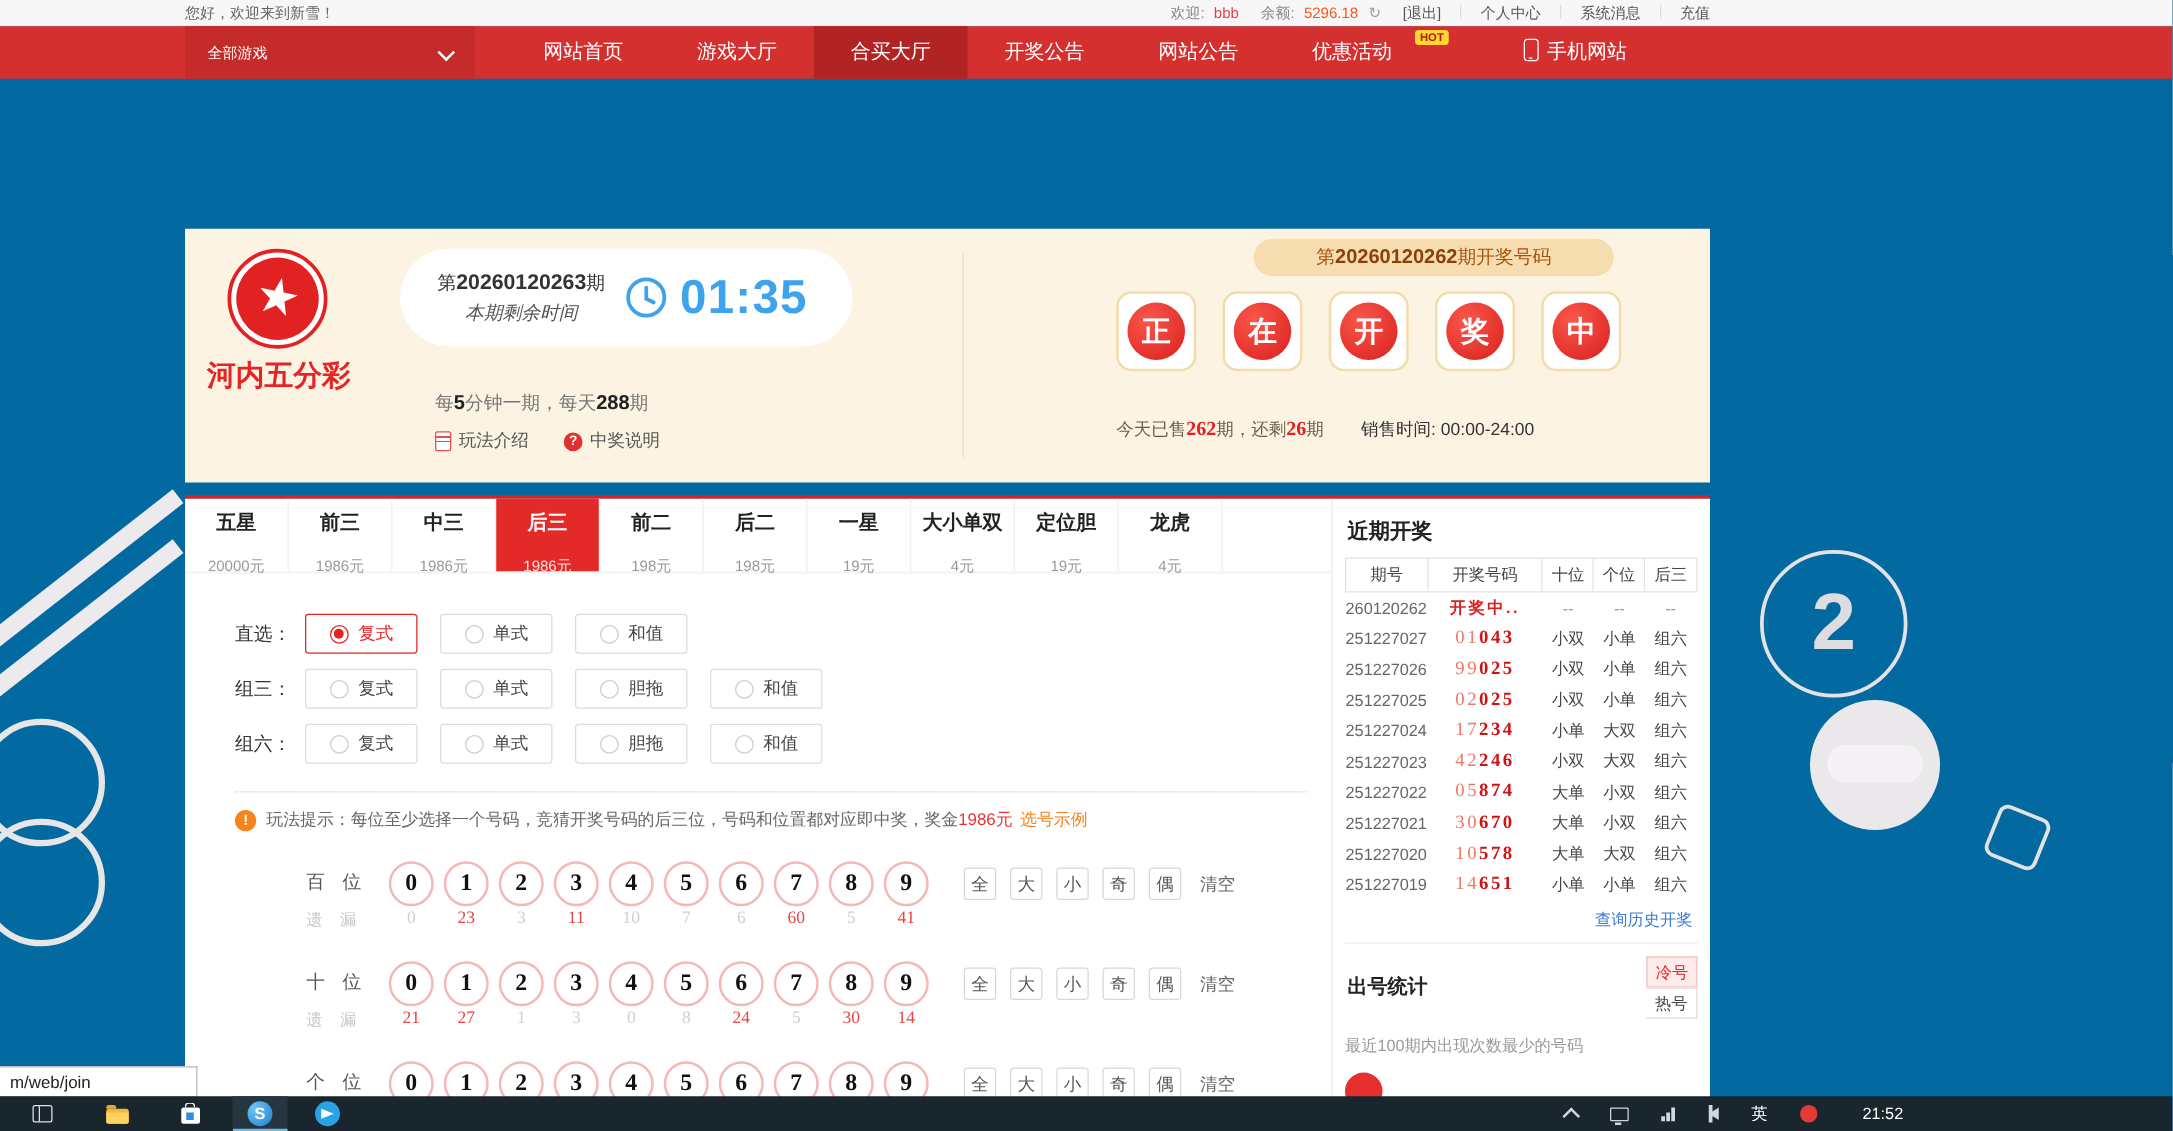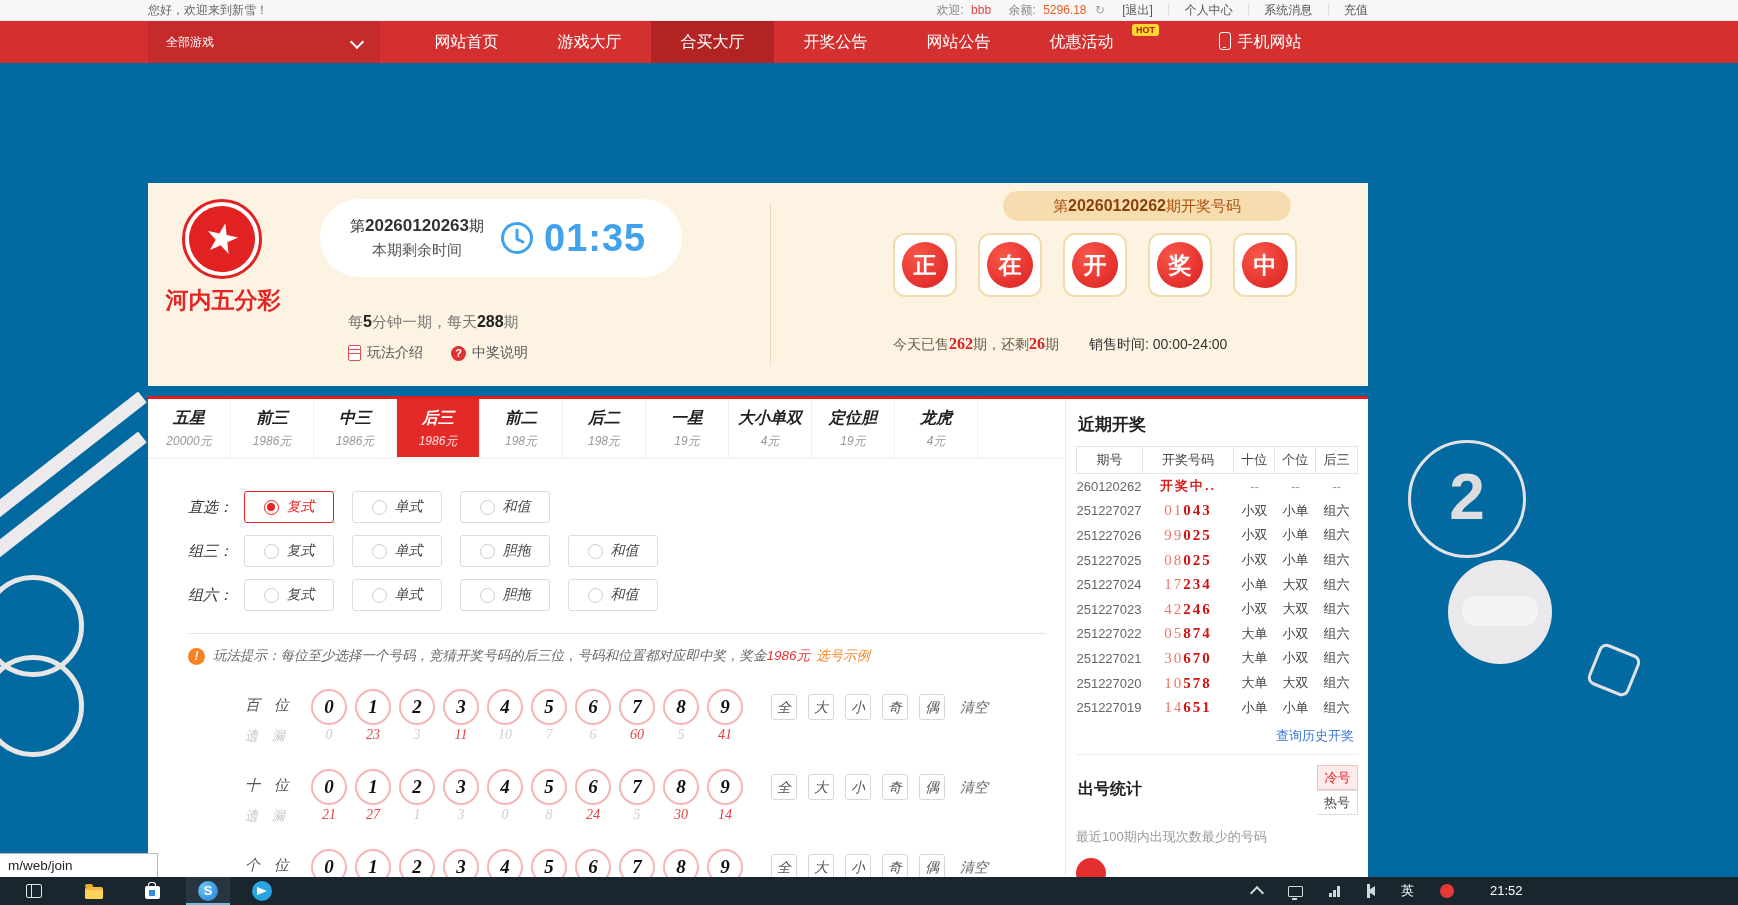--- a/index.html
+++ b/index.html
@@ -61,21 +61,21 @@
   .game-logo{position:absolute;left:34px;top:16px;width:80px;height:80px;border:3px solid #e22222;
     border-radius:50%;background:#fff;box-sizing:border-box;}
   .game-logo-in{position:absolute;left:4px;top:4px;width:66px;height:66px;border-radius:50%;background:#e22222;
     color:#fff;font-size:40px;line-height:64px;text-align:center;transform:rotate(12deg);}
   .game-name{position:absolute;left:0;top:102px;width:150px;text-align:center;font-size:23px;font-weight:bold;color:#e42525;}
   .pill{position:absolute;left:172px;top:16px;width:362px;height:78px;background:#fff;border-radius:40px;
     display:flex;align-items:center;}
   .pill-left{margin-left:30px;text-align:center;}
   .pill-issue{font-size:15px;color:#333;}
   .pill-issue b{font-size:17px;}
-  .pill-remain{font-size:15px;color:#555;margin-top:5px;}
+  .pill-remain{font-size:15px;color:#555;margin-top:5px;font-style:italic;}
   .pill-right{display:flex;align-items:center;margin-left:16px;}
   .countdown{font-size:38px;font-weight:bold;color:#3fa2ec;margin-left:10px;letter-spacing:1px;}
   .freq{position:absolute;left:200px;top:130px;font-size:15px;color:#777;}
   .freq b{color:#222;font-size:16px;}
   .blinks{position:absolute;left:200px;top:161px;font-size:14px;color:#555;display:flex;align-items:center;}
   .blink{display:flex;align-items:center;margin-right:28px;cursor:pointer;}
   .doc-icon{display:inline-block;width:11px;height:14px;border:1.5px solid #e05050;border-radius:2px;
     margin-right:6px;background:linear-gradient(#fff 3px,#e05050 3px,#e05050 4px,#fff 4px,#fff 7px,#e05050 7px,#e05050 8px,#fff 8px);}
   .q-icon{display:inline-block;width:15px;height:15px;border-radius:50%;background:#e03030;color:#fff;
     font-size:11px;font-weight:bold;text-align:center;line-height:15px;margin-right:6px;}
@@ -89,25 +89,25 @@
   .ball-inner{width:46px;height:46px;border-radius:50%;background:radial-gradient(circle at 35% 30%,#f9574a,#da1f1f);
     color:#fff;font-size:23px;font-weight:bold;text-align:center;line-height:46px;}
   .draw-meta{position:absolute;left:745px;top:152px;font-size:14px;color:#6b5b49;width:430px;}
   .draw-meta .rnum{color:#e02020;font-size:16px;font-weight:bold;}
   .sale{color:#333;margin-left:26px;}
 
   .redline{position:absolute;z-index:1;left:148px;top:396px;width:1220px;height:3px;background:#e11e1e;}
 
   
   .panel{position:absolute;z-index:1;left:148px;top:399px;width:1220px;height:479px;background:#fff;display:flex;}
-  .main{width:917px;font-style:italic;}
+  .main{width:917px;}
   .tabs{display:flex;height:58px;border-bottom:2px solid #f5f5f5;}
   .tab{width:83px;box-sizing:border-box;border-right:1px solid #f0f0f0;text-align:center;cursor:pointer;}
   .tab-name{font-size:16px;font-weight:bold;color:#222;margin-top:9px;}
-  .tab-price{font-size:12px;color:#999;margin-top:4px;}
+  .tab-price{font-size:12px;color:#999;margin-top:16px;}
   .tab.active{background:#e42929;}
   .tab.active .tab-name{color:#fff;}
   .tab.active .tab-price{color:rgba(255,255,255,.85);}
 
   .playarea{padding:30px 0 0 40px;}
   .pgroup{display:flex;align-items:center;height:36px;margin-bottom:8px;}
   .plabel{width:56px;font-size:15px;color:#333;}
   .popt{width:88px;height:30px;border:1px solid #dcdcdc;border-radius:3px;margin-right:18px;
     display:flex;align-items:center;justify-content:center;cursor:pointer;background:#fff;}
   .radio{width:13px;height:13px;border:1px solid #ccc;border-radius:50%;margin-right:8px;position:relative;background:#fff;}
@@ -615,21 +615,21 @@
           </div>
           <div class="sb-row">
             <div class="c-period">251227026</div>
             <div class="c-num serif"><span class="nhead">99</span><span class="ntail">025</span></div>
             <div class="c-attr">小双</div>
             <div class="c-attr">小单</div>
             <div class="c-attr">组六</div>
           </div>
           <div class="sb-row">
             <div class="c-period">251227025</div>
-            <div class="c-num serif"><span class="nhead">08</span><span class="ntail">025</span></div>
+            <div class="c-num serif"><span class="nhead">02</span><span class="ntail">025</span></div>
             <div class="c-attr">小双</div>
             <div class="c-attr">小单</div>
             <div class="c-attr">组六</div>
           </div>
           <div class="sb-row">
             <div class="c-period">251227024</div>
             <div class="c-num serif"><span class="nhead">17</span><span class="ntail">234</span></div>
             <div class="c-attr">小单</div>
             <div class="c-attr">大双</div>
             <div class="c-attr">组六</div>

